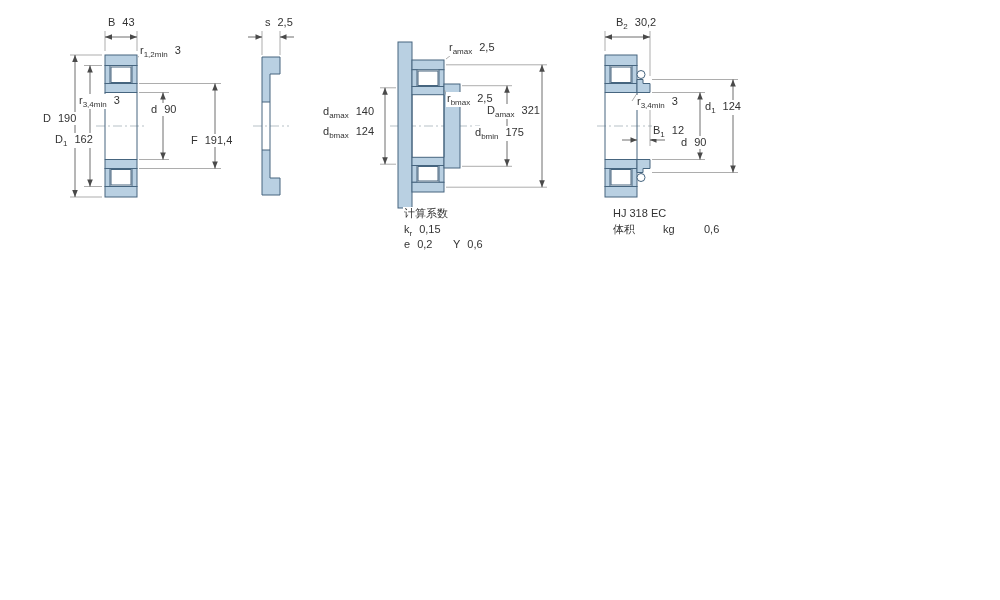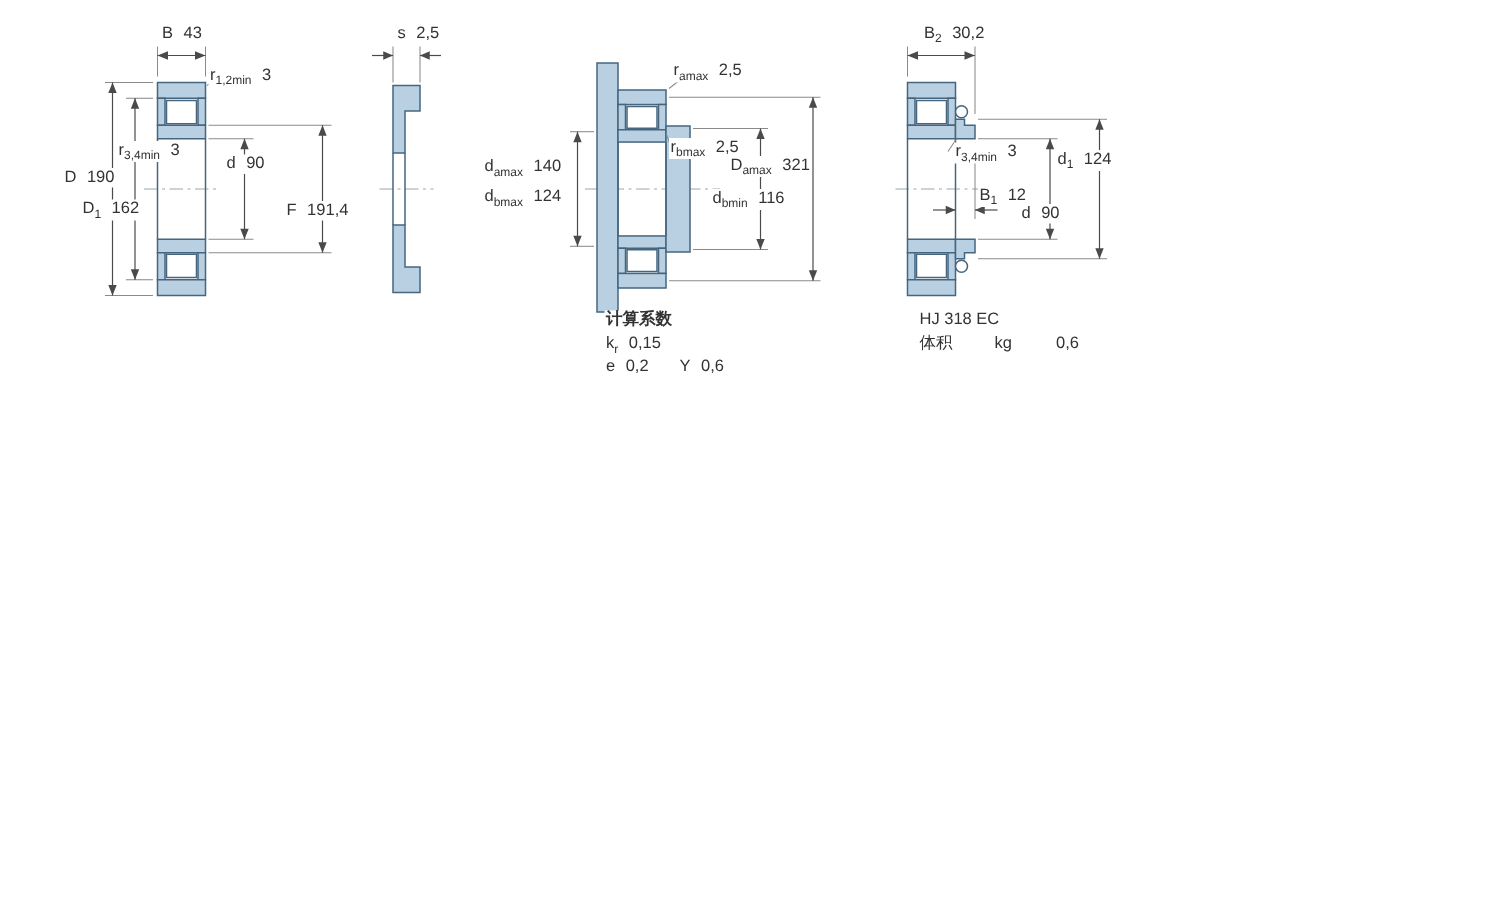--- a/index.html
+++ b/index.html
@@ -11,21 +11,21 @@
   .roller rect,.roller circle{fill:#ffffff;stroke:#46657f;stroke-width:1}
   .edge line{stroke:#46657f;stroke-width:1}
   .ext line{stroke:#8a8a8a;stroke-width:0.7}
   .dim line{stroke:#4a4a4a;stroke-width:0.8}
   .arr polygon{fill:#4a4a4a}
   .axis{stroke:#9aa7b0;stroke-width:0.7;stroke-dasharray:9 3 2 3}
   .lbl{position:absolute;font-size:11px;line-height:13px;white-space:nowrap;
     background:#fff;padding:0 1px;color:#333}
   .lbl sub{font-size:8px;line-height:1}
   .val{margin-left:7px}
-  .bold{font-weight:bold}
+  .bold{font-weight:normal}
 </style>
 </head>
 <body>
 
 <div class="canvas">
 
 <svg width="1000" height="600" viewBox="0 0 1000 600">
 
   <g>
     <line class="axis" x1="96" y1="126" x2="146" y2="126"></line>
@@ -218,21 +218,21 @@
 <div class="lbl" style="left:150px;top:103px"><span>d</span><span class="val">90</span></div>
 <div class="lbl" style="left:190px;top:134px"><span>F</span><span class="val">191,4</span></div>
 
 <div class="lbl" style="left:264px;top:16px"><span>s</span><span class="val">2,5</span></div>
 
 <div class="lbl" style="left:448px;top:41px"><span>r</span><sub>amax</sub><span class="val">2,5</span></div>
 <div class="lbl" style="left:446px;top:92px"><span>r</span><sub>bmax</sub><span class="val">2,5</span></div>
 <div class="lbl" style="left:322px;top:105px"><span>d</span><sub>amax</sub><span class="val">140</span></div>
 <div class="lbl" style="left:322px;top:125px"><span>d</span><sub>bmax</sub><span class="val">124</span></div>
 <div class="lbl" style="left:486px;top:104px"><span>D</span><sub>amax</sub><span class="val">321</span></div>
-<div class="lbl" style="left:474px;top:126px"><span>d</span><sub>bmin</sub><span class="val">116</span></div>
+<div class="lbl" style="left:474px;top:126px"><span>d</span><sub>bmin</sub><span class="val">175</span></div>
 <div class="lbl bold" style="left:403px;top:207px">计算系数</div>
 <div class="lbl" style="left:403px;top:223px"><span>k</span><sub>r</sub><span class="val">0,15</span></div>
 <div class="lbl" style="left:403px;top:238px"><span>e</span><span class="val">0,2</span></div>
 <div class="lbl" style="left:452px;top:238px"><span>Y</span><span class="val">0,6</span></div>
 
 <div class="lbl" style="left:615px;top:16px"><span>B</span><sub>2</sub><span class="val">30,2</span></div>
 <div class="lbl" style="left:636px;top:95px"><span>r</span><sub>3,4min</sub><span class="val">3</span></div>
 <div class="lbl" style="left:652px;top:124px"><span>B</span><sub>1</sub><span class="val">12</span></div>
 <div class="lbl" style="left:704px;top:100px"><span>d</span><sub>1</sub><span class="val">124</span></div>
 <div class="lbl" style="left:680px;top:136px"><span>d</span><span class="val">90</span></div>

